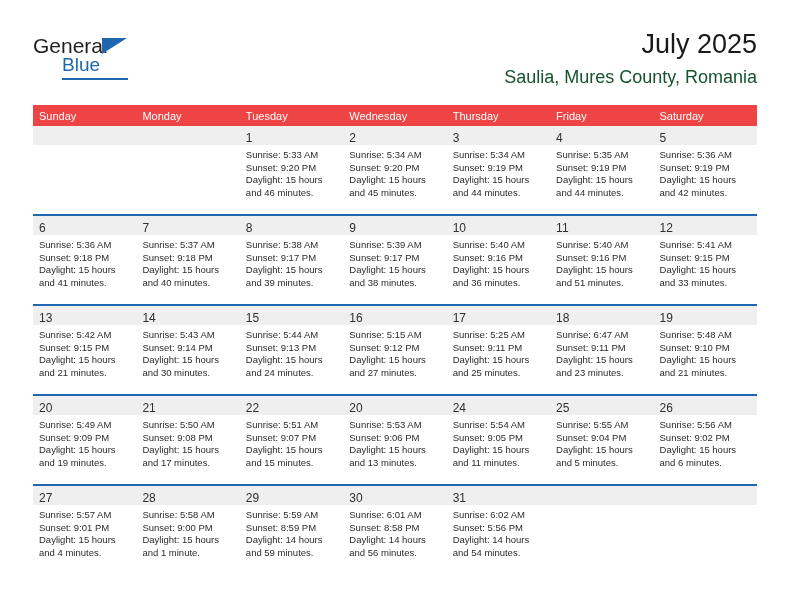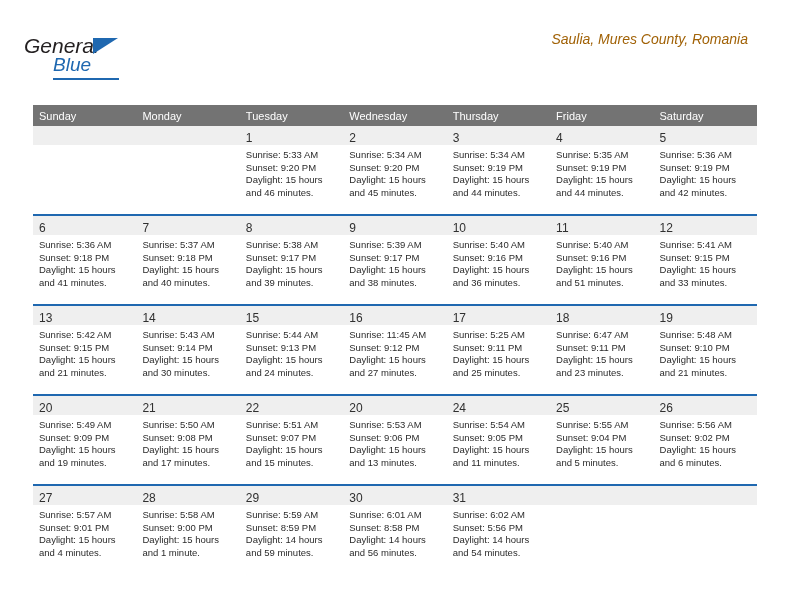--- a/index.html
+++ b/index.html
@@ -19,25 +19,24 @@
   .page {
     position: relative;
     width: 792px;
     height: 612px;
     box-sizing: border-box;
   }
 
   
   .header {
     position: absolute;
-    left: 24px;
+    left: 33px;
     top: 28px;
     width: 724px;
     height: 72px;
-    font-style: italic;
   }
 
   .logo {
     position: absolute;
     left: 0;
     top: 6px;
     width: 180px;
     height: 52px;
   }
   .logo-general {
@@ -82,40 +81,40 @@
     text-align: right;
   }
   .cal-title {
     font-size: 27px;
     color: #1a1a1a;
     line-height: 32px;
     white-space: nowrap;
     font-family: "Liberation Sans", sans-serif;
   }
   .cal-subtitle {
-    font-size: 14px;
-    color: #a16207;
+    font-size: 18px;
+    color: #14532d;
     line-height: 20px;
-    margin-top: 1px;
+    margin-top: 7px;
     white-space: nowrap;
     font-family: "Liberation Sans", sans-serif;
   }
 
   
   .calendar {
     position: absolute;
     left: 33px;
     top: 105px;
     width: 724px;
     border-collapse: collapse;
     table-layout: fixed;
   }
 
   .weekday-row th {
-    background: #737373;
+    background: #ef4444;
     color: #ffffff;
     font-weight: normal;
     font-size: 11px;
     text-align: left;
     padding: 4px 0 4px 6px;
     height: 13px;
     font-family: "Liberation Sans", sans-serif;
   }
 
   .week-row td {
@@ -166,20 +165,21 @@
   <div class="header">
 
     <div class="logo">
       <span class="logo-general">General</span>
       <span class="logo-tri"></span>
       <span class="logo-blue">Blue</span>
       <span class="logo-underline"></span>
     </div>
 
     <div class="title-block">
+      <div class="cal-title">July 2025</div>
       <div class="cal-subtitle">Saulia, Mures County, Romania</div>
     </div>
 
   </div>
 
   <table class="calendar">
     <thead>
       <tr class="weekday-row">
           <th>Sunday</th>
           <th>Monday</th>
@@ -335,21 +335,21 @@
             <div class="cell-body">
               <div class="cell-line">Sunrise: 5:44 AM</div>
               <div class="cell-line">Sunset: 9:13 PM</div>
               <div class="cell-line">Daylight: 15 hours</div>
               <div class="cell-line">and 24 minutes.</div>
             </div>
           </td>
           <td class="">
             <div class="daynum-band"><span class="daynum">16</span></div>
             <div class="cell-body">
-              <div class="cell-line">Sunrise: 11:45 AM</div>
+              <div class="cell-line">Sunrise: 5:15 AM</div>
               <div class="cell-line">Sunset: 9:12 PM</div>
               <div class="cell-line">Daylight: 15 hours</div>
               <div class="cell-line">and 27 minutes.</div>
             </div>
           </td>
           <td class="">
             <div class="daynum-band"><span class="daynum">17</span></div>
             <div class="cell-body">
               <div class="cell-line">Sunrise: 5:25 AM</div>
               <div class="cell-line">Sunset: 9:11 PM</div>

